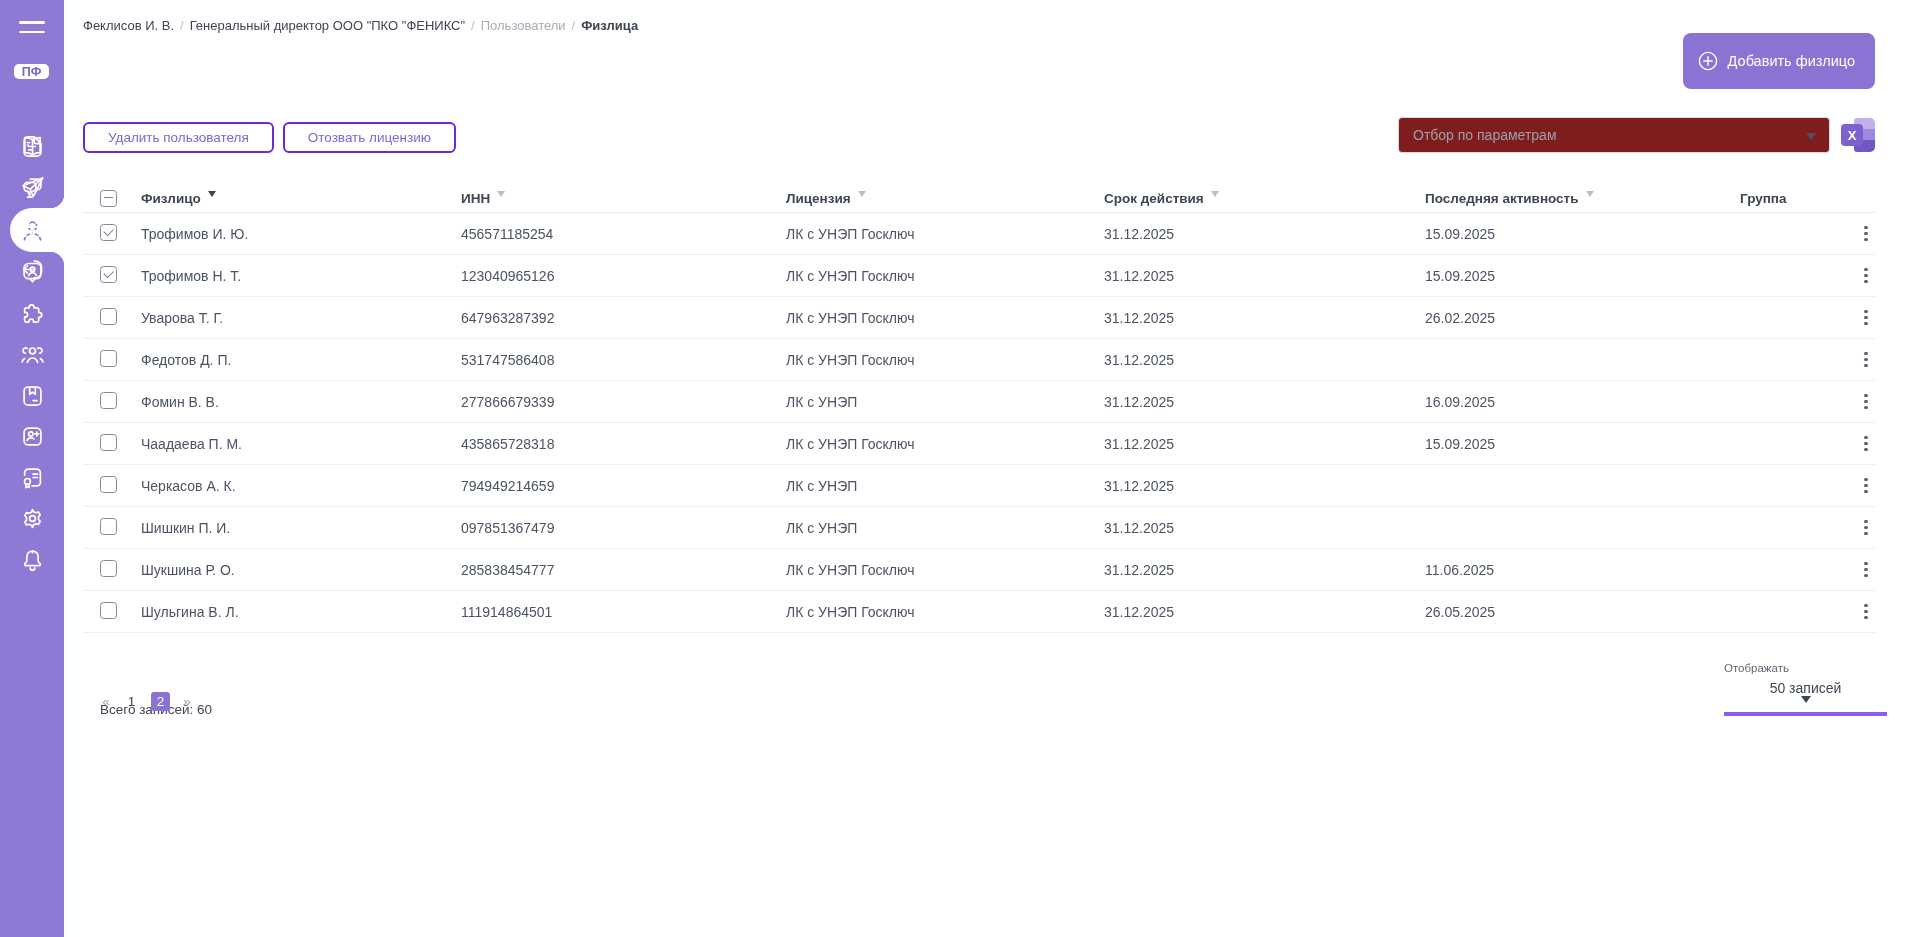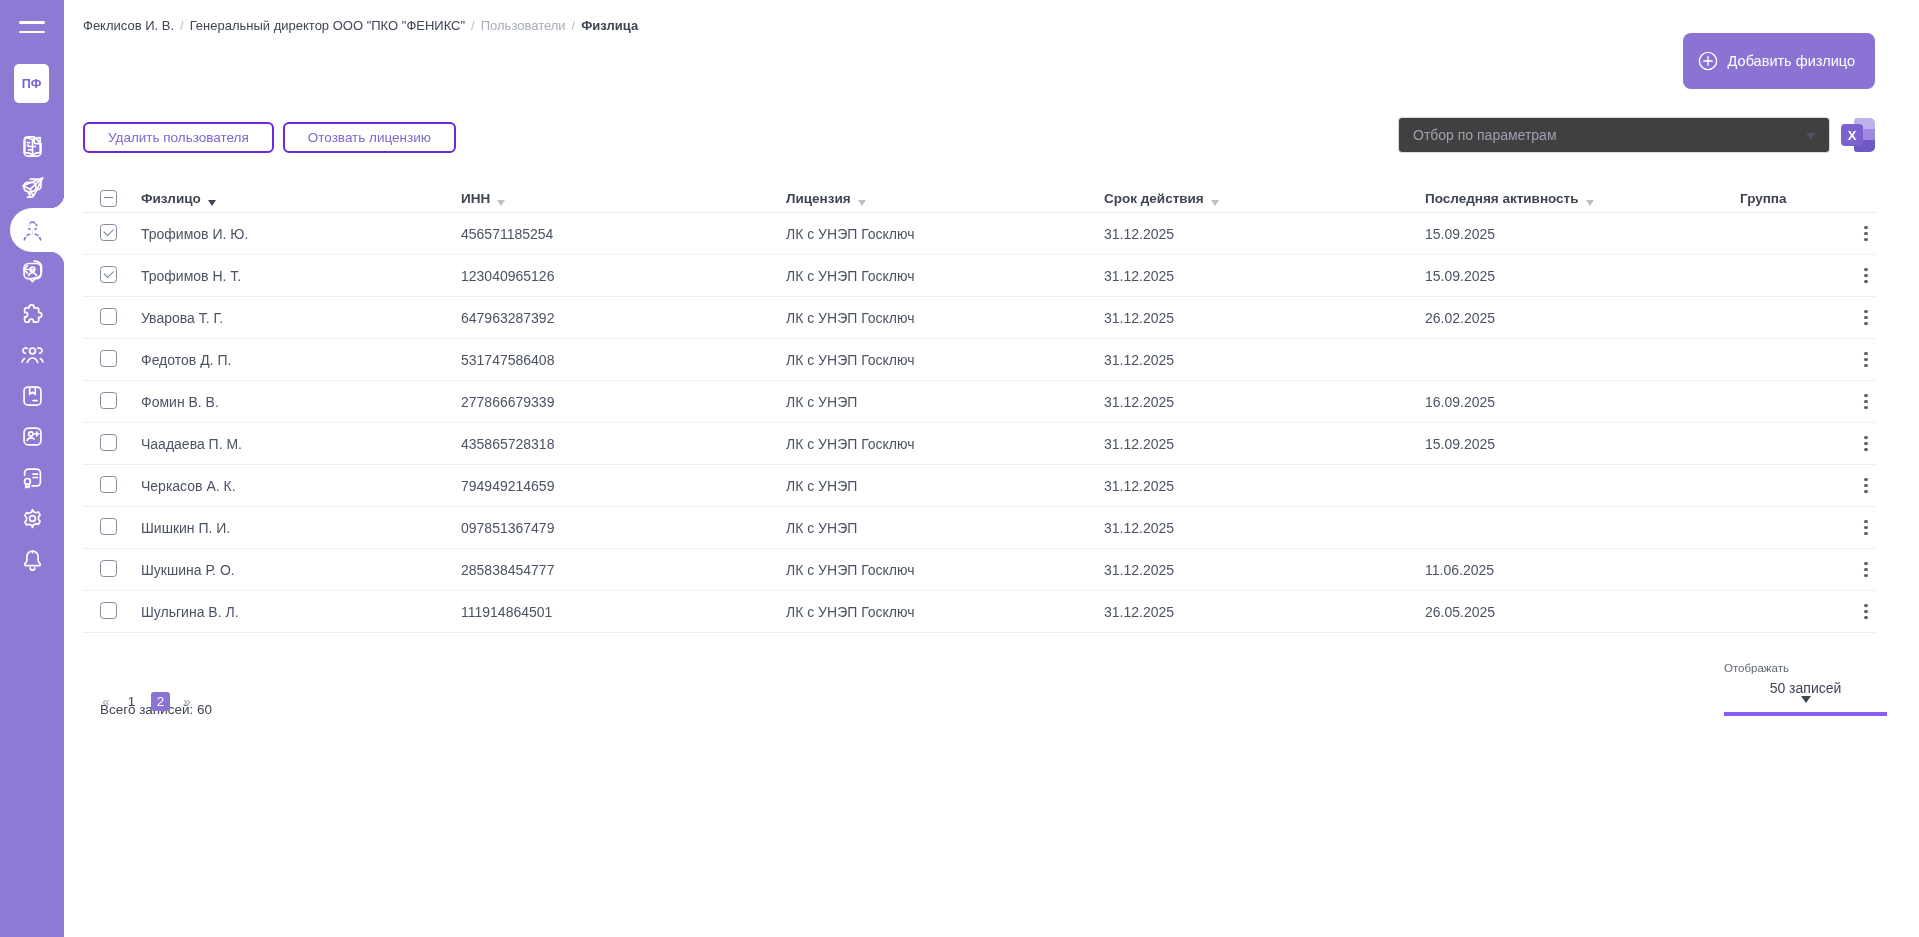--- a/index.html
+++ b/index.html
@@ -14,21 +14,21 @@
     --cb:#828b9a;
   }
   *{box-sizing:border-box;margin:0;padding:0;}
   html,body{width:1919px;height:937px;overflow:hidden;background:#fff;
     font-family:"Liberation Sans","DejaVu Sans",sans-serif;color:var(--text-dark);}
 
   
   .sidebar{position:absolute;left:0;top:0;width:64px;height:937px;background:var(--sidebar);z-index:5;}
   .hamburger{position:absolute;top:16px;left:19px;width:26px;height:22px;display:flex;flex-direction:column;justify-content:center;gap:7px;cursor:pointer;}
   .hamburger i{display:block;height:2.6px;background:#fff;border-radius:2px;}
-  .logo-badge{position:absolute;top:64px;left:14px;width:35px;height:39px;background:#fff;border-radius:5px;
+  .logo-badge{position:absolute;top:64px;left:14px;width:35px;height:15px;background:#fff;border-radius:5px;
     display:flex;align-items:center;justify-content:center;font-size:12.5px;font-weight:bold;color:var(--accent-dark);}
   .nav{position:absolute;top:126px;left:0;width:64px;display:flex;flex-direction:column;}
   .nav-bottom{position:absolute;bottom:20px;left:0;width:64px;display:flex;flex-direction:column;}
   .nav-item{position:relative;width:64px;height:41px;display:flex;align-items:center;justify-content:center;color:#fff;cursor:pointer;}
   .nav-item svg{width:27px;height:27px;position:relative;z-index:2;}
   .nav-item.active{height:44px;color:var(--sidebar);}
   .nav-item.active .blob{position:absolute;left:10px;right:0;top:0;bottom:0;background:#fff;border-radius:22px 0 0 22px;z-index:1;}
   .nav-item.active::before{content:"";position:absolute;right:0;top:-14px;width:14px;height:14px;
     background:radial-gradient(circle at 0 0,var(--sidebar) 14px,#fff 14.5px);}
   .nav-item.active::after{content:"";position:absolute;right:0;bottom:-14px;width:14px;height:14px;
@@ -49,39 +49,39 @@
 
   .add-btn{position:absolute;top:33px;right:44px;height:56px;background:var(--accent);color:#fff;border:none;border-radius:8px;
     display:flex;align-items:center;gap:9px;padding:0 20px 0 14px;font-size:14.5px;font-family:inherit;cursor:pointer;}
   .add-btn svg{width:22px;height:22px;}
 
   .toolbar{position:absolute;top:122px;left:19px;display:flex;gap:9px;}
   .btn-outline{height:31px;padding:0 23px;background:#fff;border:2px solid #6d28d9;border-radius:6px;
     color:#8066cf;font-size:13.5px;font-family:inherit;cursor:pointer;}
 
   .filter{position:absolute;top:117px;right:43px;display:flex;align-items:center;gap:10px;}
-  .filter-box{position:relative;width:432px;height:36px;border:1px solid #d8dade;border-radius:4px;background:#404040;
+  .filter-box{position:relative;width:432px;height:36px;border:1px solid #d8dade;border-radius:4px;background:#7f1d1d;
     display:flex;align-items:center;padding:0 20px 0 14px;cursor:text;}
   .filter-box .ph{font-size:14px;color:var(--muted);}
   .caret{width:0;height:0;border-left:5.5px solid transparent;border-right:5.5px solid transparent;border-top:7px solid #4b5363;}
   .filter-box .caret{position:absolute;right:13px;top:15px;}
   .excel-btn{position:relative;width:36px;height:34px;cursor:pointer;}
   .excel-btn .xb1{position:absolute;right:1px;top:0;width:21px;height:11px;background:#c0b1ec;border-radius:3px 5px 0 0;}
   .excel-btn .xb2{position:absolute;right:1px;top:11px;width:21px;height:11px;background:#9d89e0;}
   .excel-btn .xb3{position:absolute;right:1px;top:22px;width:21px;height:12px;background:#6f57c4;border-radius:0 0 5px 3px;}
   .excel-btn .xsq{position:absolute;left:1px;top:6px;width:22px;height:22px;background:#7c62cf;border-radius:4px;
     color:#fff;font-weight:bold;font-size:13px;display:flex;align-items:center;justify-content:center;}
 
   
   .table{position:absolute;top:184px;left:19px;right:43px;}
   .thead,.trow{display:grid;grid-template-columns:58px 320px 325px 318px 321px 315px 116px 1fr;align-items:center;}
   .thead{height:29px;border-bottom:1px solid var(--border);font-size:13.5px;font-weight:bold;color:var(--text-dark);}
   .trow{height:42px;border-bottom:1px solid var(--row-border);font-size:14px;color:var(--text-cell);}
   .c-check{padding-left:17px;}
-  .th{display:flex;align-items:flex-end;}
+  .th{display:flex;align-items:flex-start;}
   .sort{margin-left:7px;width:0;height:0;border-left:4.5px solid transparent;border-right:4.5px solid transparent;border-top:6px solid #b9bec8;}
   .sort.active{border-top-color:#3e4553;}
   .sort.inactive{border-top-color:#b9bec8;}
   .checkbox{position:relative;display:inline-block;width:17px;height:17px;border:1.5px solid var(--cb);border-radius:3.5px;background:#fff;cursor:pointer;}
   .checkbox.checked::after{content:"";position:absolute;left:3px;top:3.5px;width:8px;height:4.5px;
     border-left:1.6px solid #76808f;border-bottom:1.6px solid #76808f;transform:rotate(-45deg);}
   .checkbox.indet::after{content:"";position:absolute;left:2.5px;top:6.5px;width:9px;border-top:1.6px solid #76808f;}
   .c-menu{display:flex;justify-content:center;}
   .kebab{display:flex;flex-direction:column;gap:2.5px;padding:4px 6px;cursor:pointer;}
   .kebab i{width:3.2px;height:3.2px;border-radius:50%;background:#596070;}

